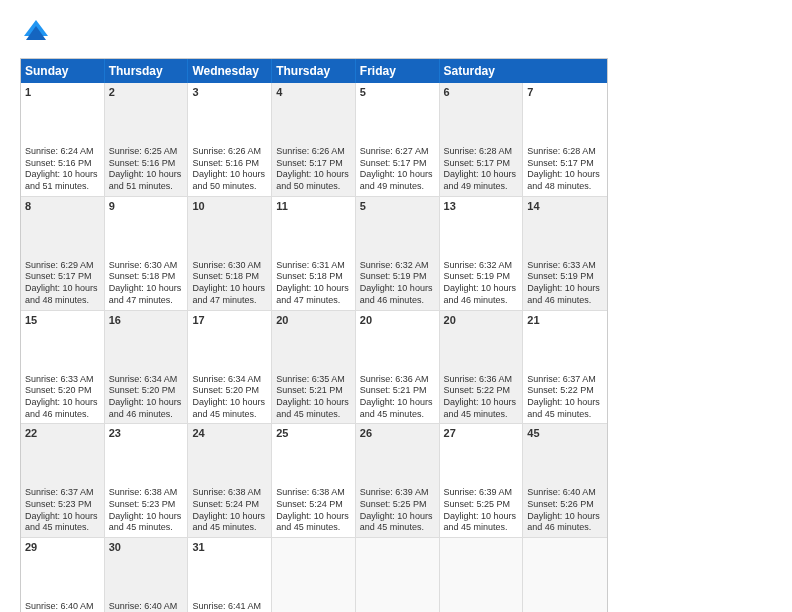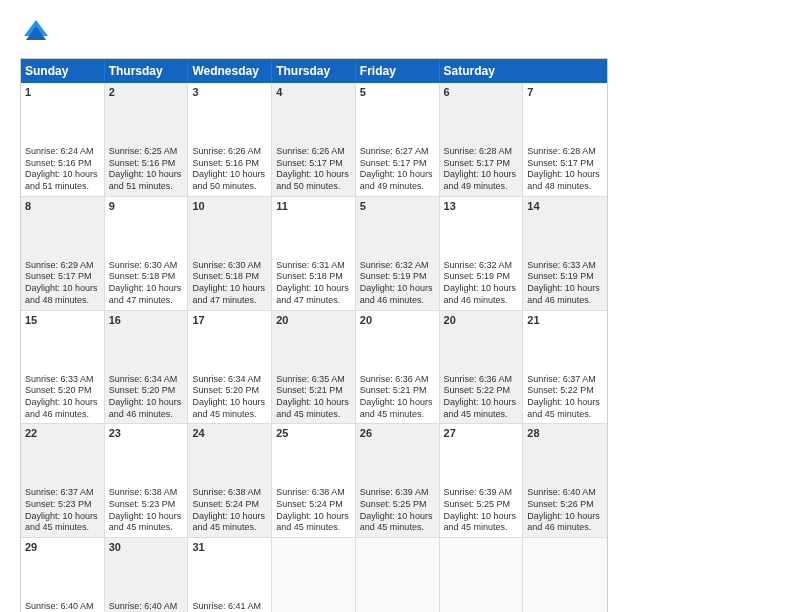--- a/index.html
+++ b/index.html
@@ -255,21 +255,21 @@
           </div>
           <div class="cal-cell shaded">
             <span class="day-num">26</span>
             <div class="cell-text">Sunrise: 6:39 AM<br>Sunset: 5:25 PM<br>Daylight: 10 hours<br>and 45 minutes.</div>
           </div>
           <div class="cal-cell">
             <span class="day-num">27</span>
             <div class="cell-text">Sunrise: 6:39 AM<br>Sunset: 5:25 PM<br>Daylight: 10 hours<br>and 45 minutes.</div>
           </div>
           <div class="cal-cell shaded">
-            <span class="day-num">28</span>
+            <span class="day-num">45</span>
             <div class="cell-text">Sunrise: 6:40 AM<br>Sunset: 5:26 PM<br>Daylight: 10 hours<br>and 46 minutes.</div>
           </div>
         </div>
         <div class="cal-row">
           <div class="cal-cell">
             <span class="day-num">29</span>
             <div class="cell-text">Sunrise: 6:40 AM<br>Sunset: 5:27 PM<br>Daylight: 10 hours<br>and 46 minutes.</div>
           </div>
           <div class="cal-cell shaded">
             <span class="day-num">30</span>

